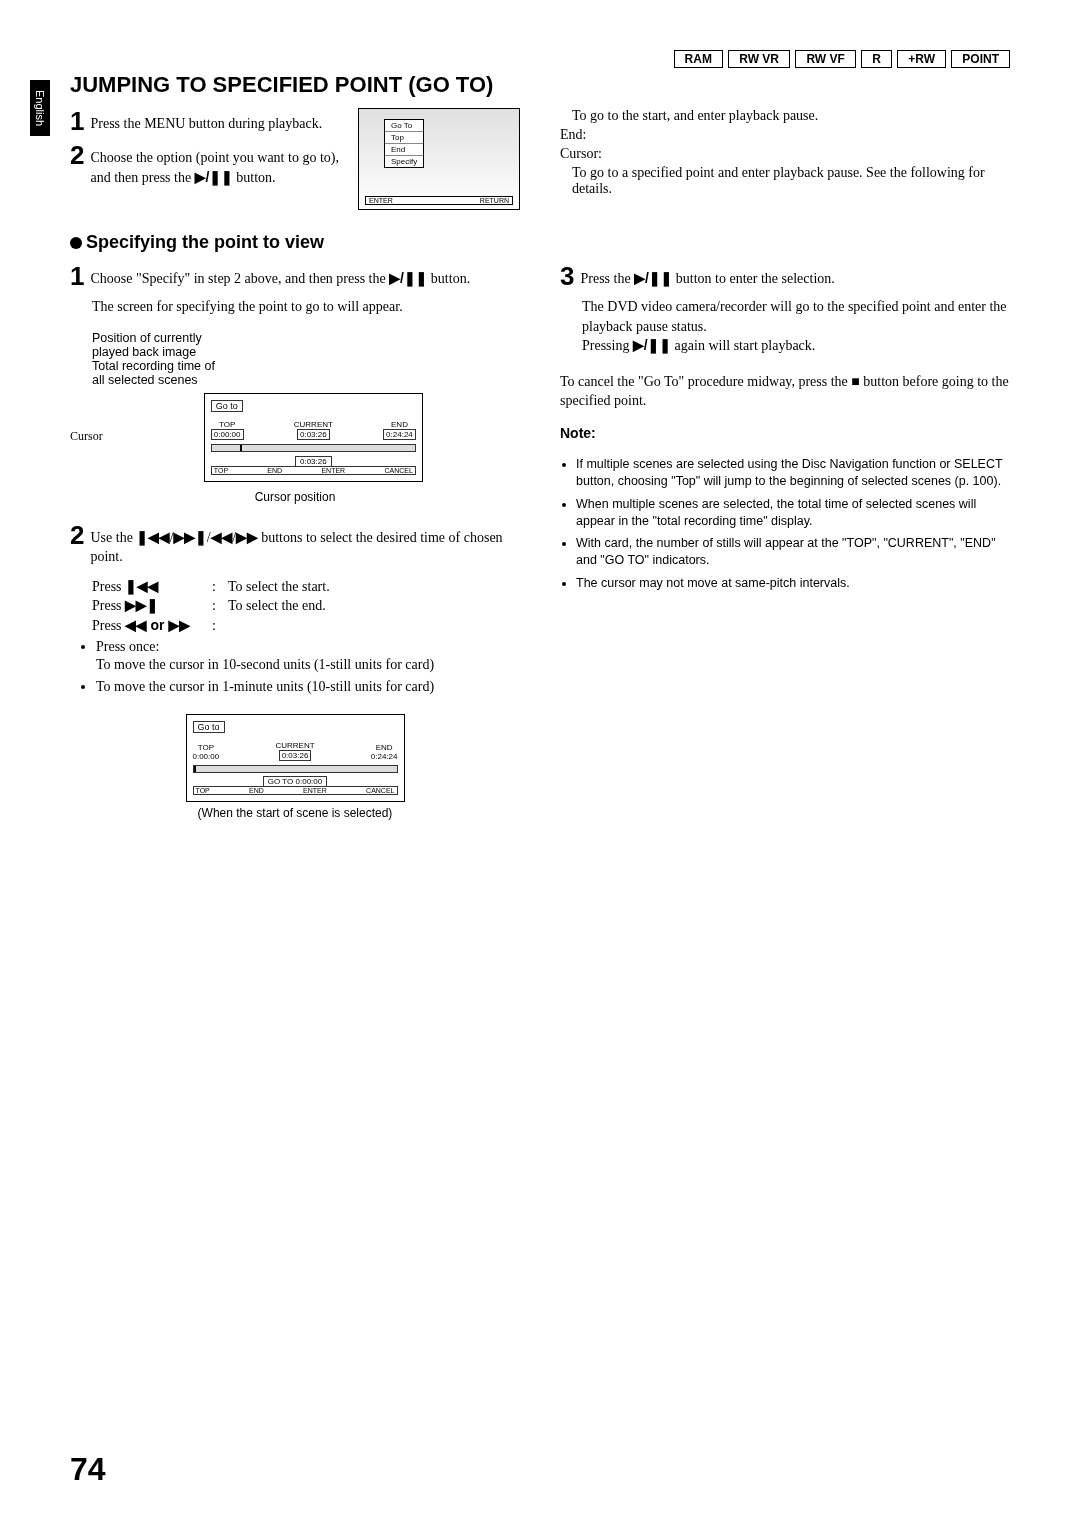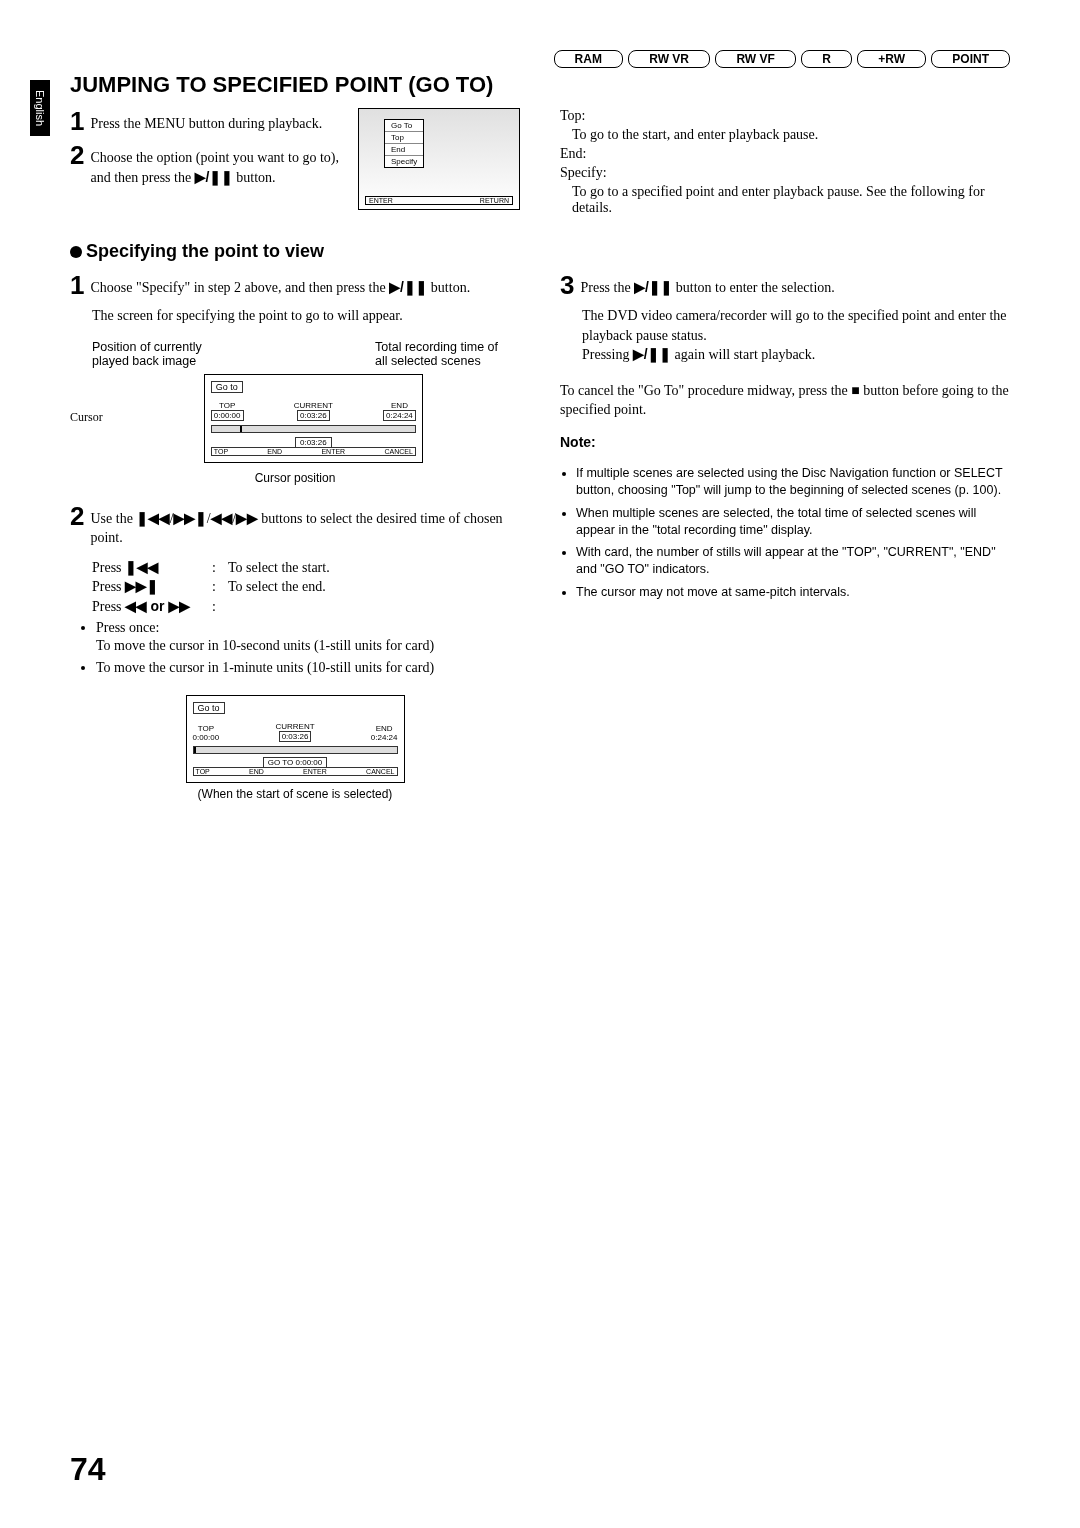--- a/index.html
+++ b/index.html
@@ -31,22 +31,22 @@
   }
   .badges {
     text-align: right;
     margin-bottom: 2px;
     font-family: Arial, sans-serif;
     font-size: 12px;
   }
   .badge {
     display: inline-block;
     border: 1.5px solid #000;
-    border-radius: 8px;
-    padding: 1px 20px;
+    border-radius: 0;
+    padding: 1px 10px;
     margin-left: 2px;
     font-weight: bold;
   }
   .h1 {
     font-family: Arial, sans-serif;
     font-weight: bold;
     font-size: 22px;
     margin: 4px 0 10px 0;
   }
   .h2 {
@@ -213,20 +213,21 @@
     text-align: center;
     margin-top: 4px;
   }
   .label-line-row {
     display: flex;
     justify-content: space-between;
     font-family: Arial, sans-serif;
     font-size: 12.5px;
     margin: 14px 0 0 0;
     padding: 0 22px;
+    flex-direction: column;
   }
   .page-num {
     position: absolute;
     left: 70px;
     bottom: 40px;
     font-family: Arial, sans-serif;
     font-weight: 900;
     font-size: 32px;
   }
   .sym { font-family: Arial, sans-serif; font-weight: bold; }
@@ -272,24 +273,23 @@
       <div class="step">
         <div class="step-num">2</div>
         <div class="step-body">
           <span>Choose the option (point you want to go to), and then press the </span><span class="sym">▶/❚❚</span><span> button.</span>
         </div>
       </div>
       <div style="clear:both"></div>
     </div>
 
     <div class="col">
-      <div class="def-row">Top:</div>
       <div class="def-row indent">To go to the start, and enter playback pause.</div>
       <div class="def-row">End:</div>
-      <div class="def-row">Specify:</div>
+      <div class="def-row">Cursor:</div>
       <div class="def-row indent">To go to a specified point and enter playback pause. See the following for details.</div>
     </div>
   </div>
 
   <div class="h2"><span class="circle"></span><span>Specifying the point to view</span></div>
 
   <div class="cols">
 
     <div class="col">
       <div class="step">

